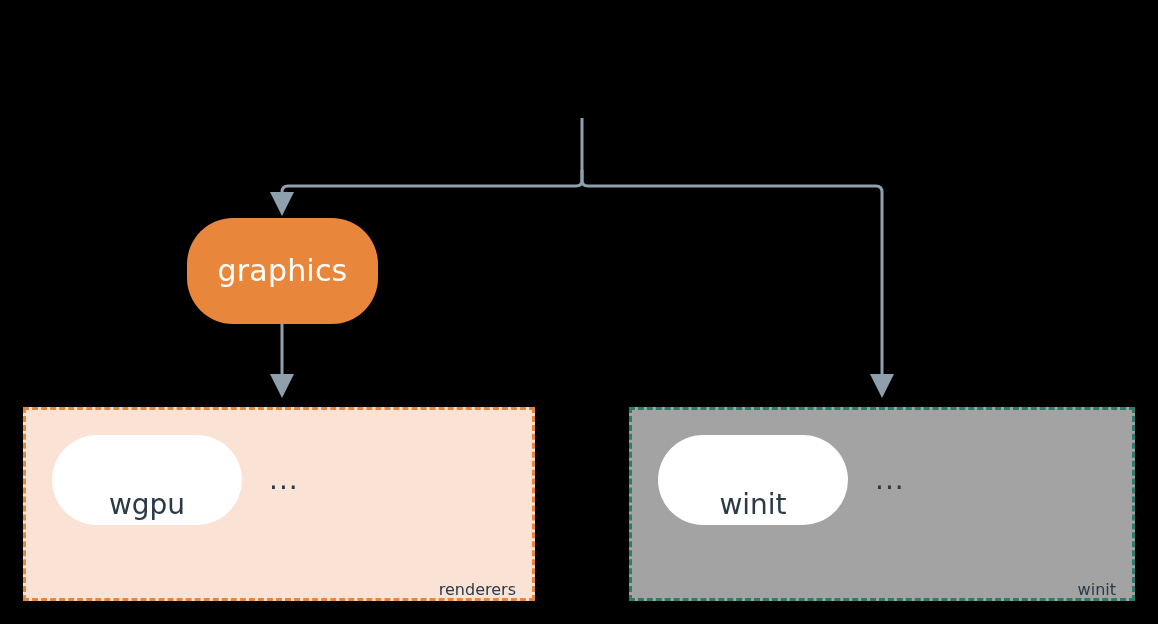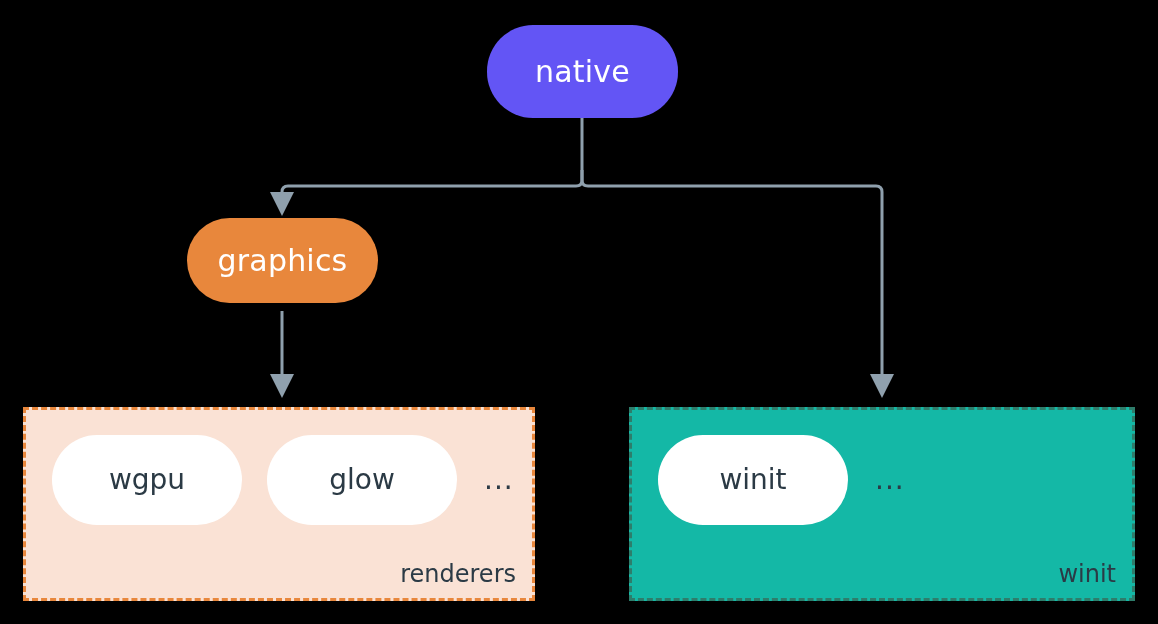--- a/index.html
+++ b/index.html
@@ -54,21 +54,21 @@
     left: 487px;
     top: 25px;
     width: 191px;
     height: 93px;
     background: #6355f5;
   }
   #node-graphics {
     left: 187px;
     top: 218px;
     width: 191px;
-    height: 85px;
+    height: 106px;
     background: #e8873c;
   }
 
   
   .group {
     position: absolute;
     box-sizing: border-box;
     border-style: dashed;
     border-width: 3px;
   }
@@ -79,62 +79,62 @@
     display: flex;
     align-items: center;
     gap: 25px;
   }
   .chip {
     height: 90px;
     min-width: 190px;
     background: #ffffff;
     border-radius: 45px;
     display: flex;
-    align-items: center;
+    align-items: flex-end;
     justify-content: center;
     box-sizing: border-box;
-    padding: 0 18px;
+    padding: 6px 18px;
   }
   .chip-label {
     color: #2b3a45;
     font-size: 28px;
     line-height: 1;
     white-space: nowrap;
   }
   .ellipsis {
     color: #2b3a45;
     font-size: 28px;
     line-height: 1;
     padding-left: 2px;
     letter-spacing: 1px;
   }
   .group-caption {
     position: absolute;
     right: 16px;
-    bottom: 12px;
+    bottom: 0;
     color: #2b3a45;
-    font-size: 24px;
+    font-size: 16px;
     line-height: 1;
     white-space: nowrap;
   }
 
   #group-renderers {
     left: 23px;
     top: 407px;
     width: 512px;
     height: 194px;
     background: #fae2d5;
     border-color: #e8873c;
   }
   #group-shells {
     left: 629px;
     top: 407px;
     width: 506px;
     height: 194px;
-    background: #14b8a6;
+    background: #a3a3a3;
     border-color: #2e7d6b;
   }
 </style>
 </head>
 <body>
 
 <div id="canvas">
 
   <svg id="edges" viewBox="0 0 1158 624" width="1158" height="624">
     <defs>
@@ -145,35 +145,29 @@
 
     <path d="M582,118 L582,170" fill="none" stroke="#8fa0ad" stroke-width="3"></path>
 
     <path d="M582,170 L582,180 Q582,186 576,186 L288,186 Q282,186 282,192 L282,204" fill="none" stroke="#8fa0ad" stroke-width="3" marker-end="url(#arrowhead)"></path>
 
     <path d="M582,170 L582,180 Q582,186 588,186 L876,186 Q882,186 882,192 L882,386" fill="none" stroke="#8fa0ad" stroke-width="3" marker-end="url(#arrowhead)"></path>
 
     <path d="M282,311 L282,386" fill="none" stroke="#8fa0ad" stroke-width="3" marker-end="url(#arrowhead)"></path>
   </svg>
 
-  <div class="node" id="node-native">
-    <span class="node-label">native</span>
-  </div>
 
   <div class="node" id="node-graphics">
     <span class="node-label">graphics</span>
   </div>
 
   <div class="group" id="group-renderers">
     <div class="group-items">
       <div class="chip">
         <span class="chip-label">wgpu</span>
-      </div>
-      <div class="chip">
-        <span class="chip-label">glow</span>
       </div>
       <span class="ellipsis">...</span>
     </div>
     <span class="group-caption">renderers</span>
   </div>
 
   <div class="group" id="group-shells">
     <div class="group-items">
       <div class="chip">
         <span class="chip-label">winit</span>

